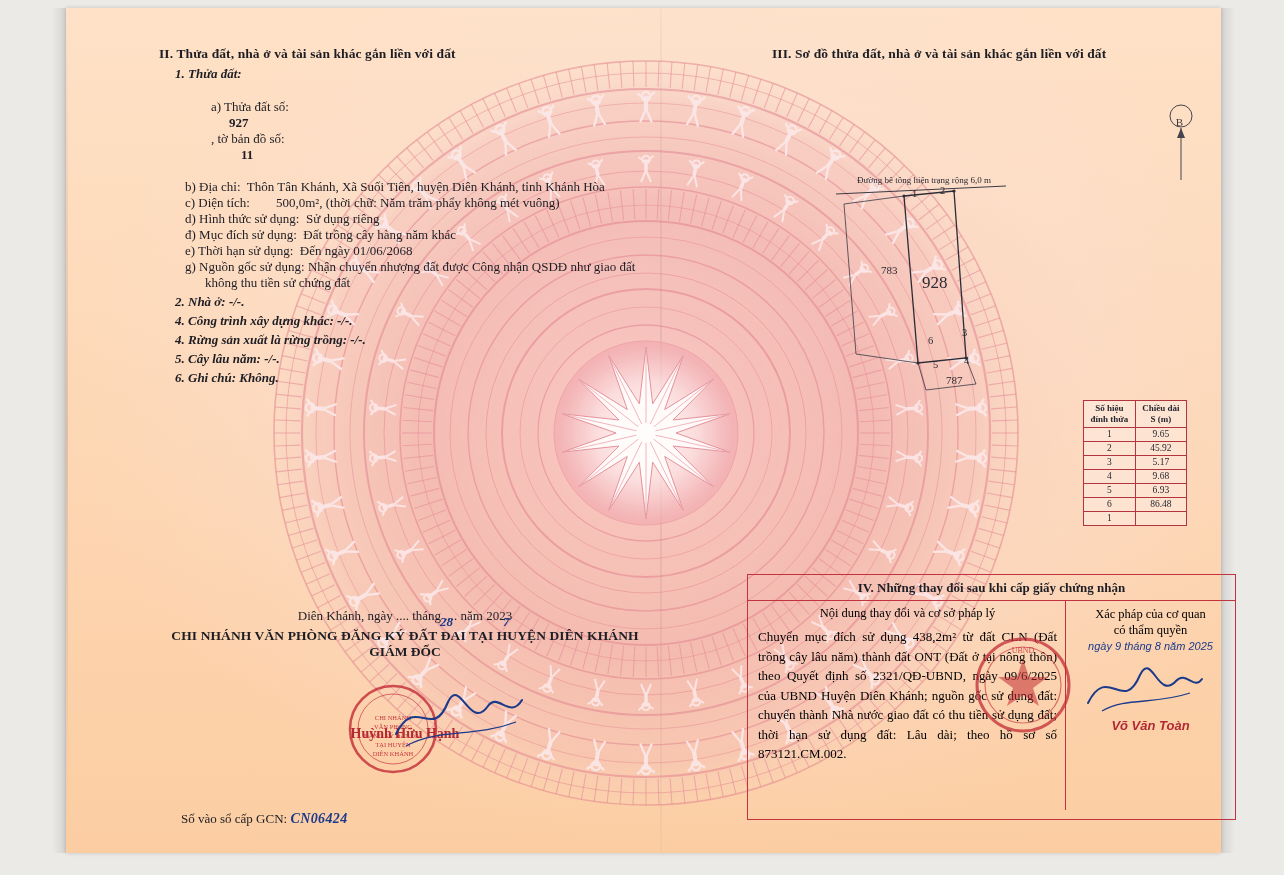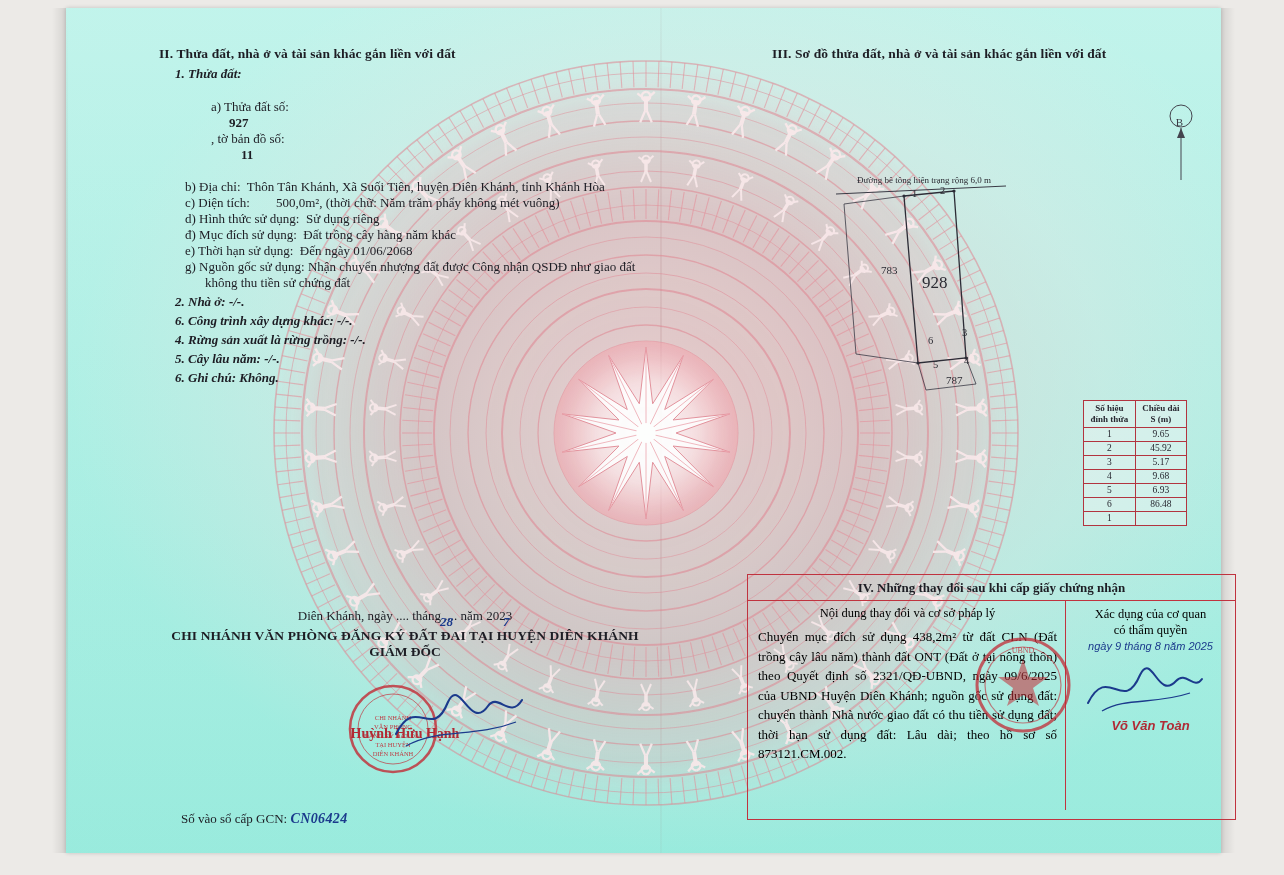--- a/index.html
+++ b/index.html
@@ -16,21 +16,21 @@
     font-family: "Liberation Serif", serif;
   }
 
   
   .paper {
     position: absolute;
     left: 66px;
     top: 8px;
     width: 1155px;
     height: 845px;
-    background: #5eead4;
+    background: #fdba74;
     box-shadow: 0 0 4px rgba(0,0,0,0.18);
   }
   .paper-tint {
     position: absolute;
     inset: 0;
     background:
       radial-gradient(ellipse at 55% 45%, rgba(246,198,199,0.55) 0%, rgba(250,226,226,0.30) 45%, rgba(253,243,242,0.05) 70%),
       linear-gradient(180deg, rgba(255,250,250,0.6), rgba(250,235,235,0.35));
     pointer-events: none;
   }
@@ -779,21 +779,21 @@
       </div>
       <div class="ln item">b) Địa chỉ:  Thôn Tân Khánh, Xã Suối Tiên, huyện Diên Khánh, tỉnh Khánh Hòa</div>
       <div class="ln item">c) Diện tích:        500,0m², (thời chữ: Năm trăm phẩy không mét vuông)</div>
       <div class="ln item">d) Hình thức sử dụng:  Sử dụng riêng</div>
       <div class="ln item">đ) Mục đích sử dụng:  Đất trồng cây hàng năm khác</div>
       <div class="ln item">e) Thời hạn sử dụng:  Đến ngày 01/06/2068</div>
       <div class="ln item">g) Nguồn gốc sử dụng: Nhận chuyển nhượng đất được Công nhận QSDĐ như giao đất</div>
       <div class="ln item2">không thu tiền sử chứng đất</div>
 
       <div class="ln lvl1">2. Nhà ở: -/-.</div>
-      <div class="ln lvl1">6. Công trình xây dựng khác: -/-.</div>
+      <div class="ln lvl1">4. Công trình xây dựng khác: -/-.</div>
       <div class="ln lvl1">4. Rừng sản xuất là rừng trồng: -/-.</div>
       <div class="ln lvl1">5. Cây lâu năm: -/-.</div>
       <div class="ln lvl1">6. Ghi chú: Không.</div>
     </div>
 
     <div class="blk sec-title" id="sec3title">III. Sơ đồ thửa đất, nhà ở và tài sản khác gắn liền với đất</div>
     <div class="mark-b">B</div>
     <svg class="stamp-seal" style="left:1095px; top:86px; width:40px; height:90px;" viewBox="0 0 40 90">
       <circle cx="20" cy="22" r="11" fill="none" stroke="#44444e" stroke-width="1"></circle>
       <line x1="20" y1="34" x2="20" y2="86" stroke="#44444e" stroke-width="1"></line>
@@ -869,21 +869,21 @@
 
     <div id="sec4">
       <div class="s4head">IV. Những thay đổi sau khi cấp giấy chứng nhận</div>
       <div class="s4hr"></div>
       <div class="s4cols">
         <div class="s4left">
           <div class="s4sub">Nội dung thay đổi và cơ sở pháp lý</div>
           <div class="s4body">Chuyển mục đích sử dụng 438,2m² từ đất CLN (Đất trồng cây lâu năm) thành đất ONT (Đất ở tại nông thôn) theo Quyết định số 2321/QĐ-UBND, ngày 09/6/2025 của UBND Huyện Diên Khánh; nguồn gốc sử dụng đất: chuyển thành Nhà nước giao đất có thu tiền sử dụng đất; thời hạn sử dụng đất: Lâu dài; theo hồ sơ số 873121.CM.002.</div>
         </div>
         <div class="s4right">
-          <div class="s4rsub" style="white-space:pre-line">Xác dụng của cơ quan
+          <div class="s4rsub" style="white-space:pre-line">Xác pháp của cơ quan
 có thẩm quyền</div>
           <div class="hw" style="font-style:italic; font-size:11px; margin-top:2px;">ngày 9 tháng 8 năm 2025</div>
           <div class="hw" style="font-style:italic; font-weight:bold; font-size:13px; color:#b02a35; margin-top:66px;">Võ Văn Toàn</div>
         </div>
       </div>
 
       <svg class="stamp-seal" style="left:215px; top:50px; width:120px; height:120px;" viewBox="0 0 120 120">
         <circle cx="60" cy="60" r="46" fill="none" stroke="#c22b35" stroke-width="3" opacity="0.75"></circle>
         <circle cx="60" cy="60" r="38" fill="none" stroke="#c22b35" stroke-width="1.2" opacity="0.6"></circle>
         <path d="M60 34 L66 52 L85 52 L70 63 L76 81 L60 70 L44 81 L50 63 L35 52 L54 52 Z" fill="#c22b35" opacity="0.55"></path>

